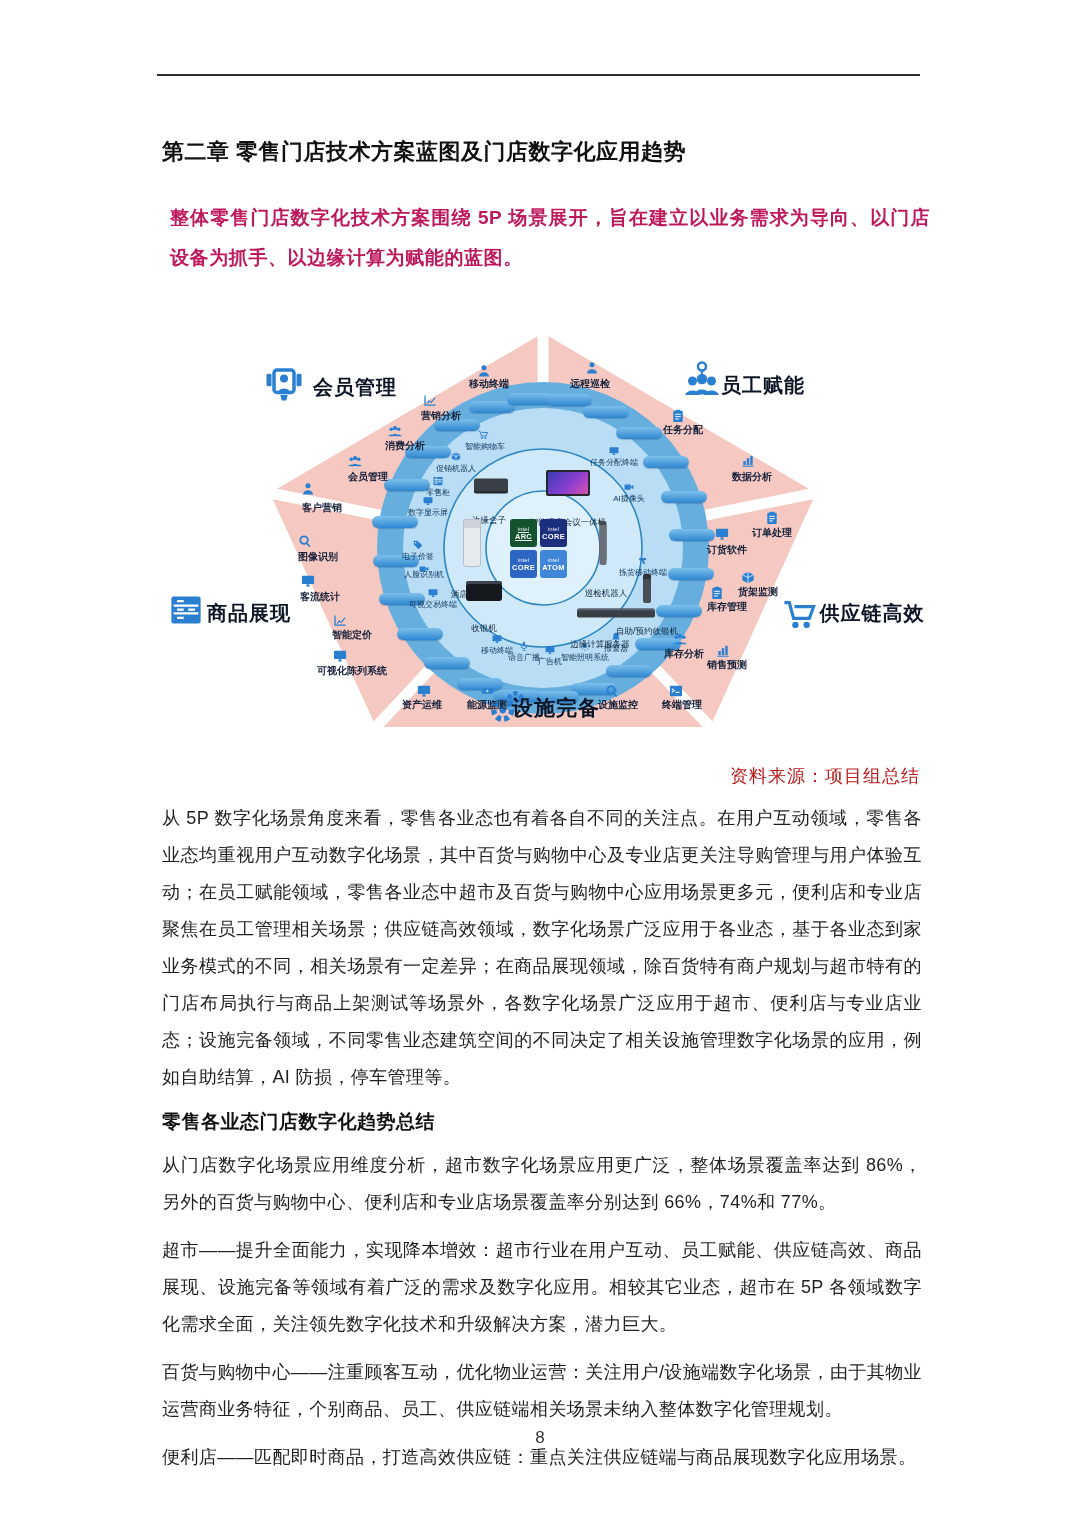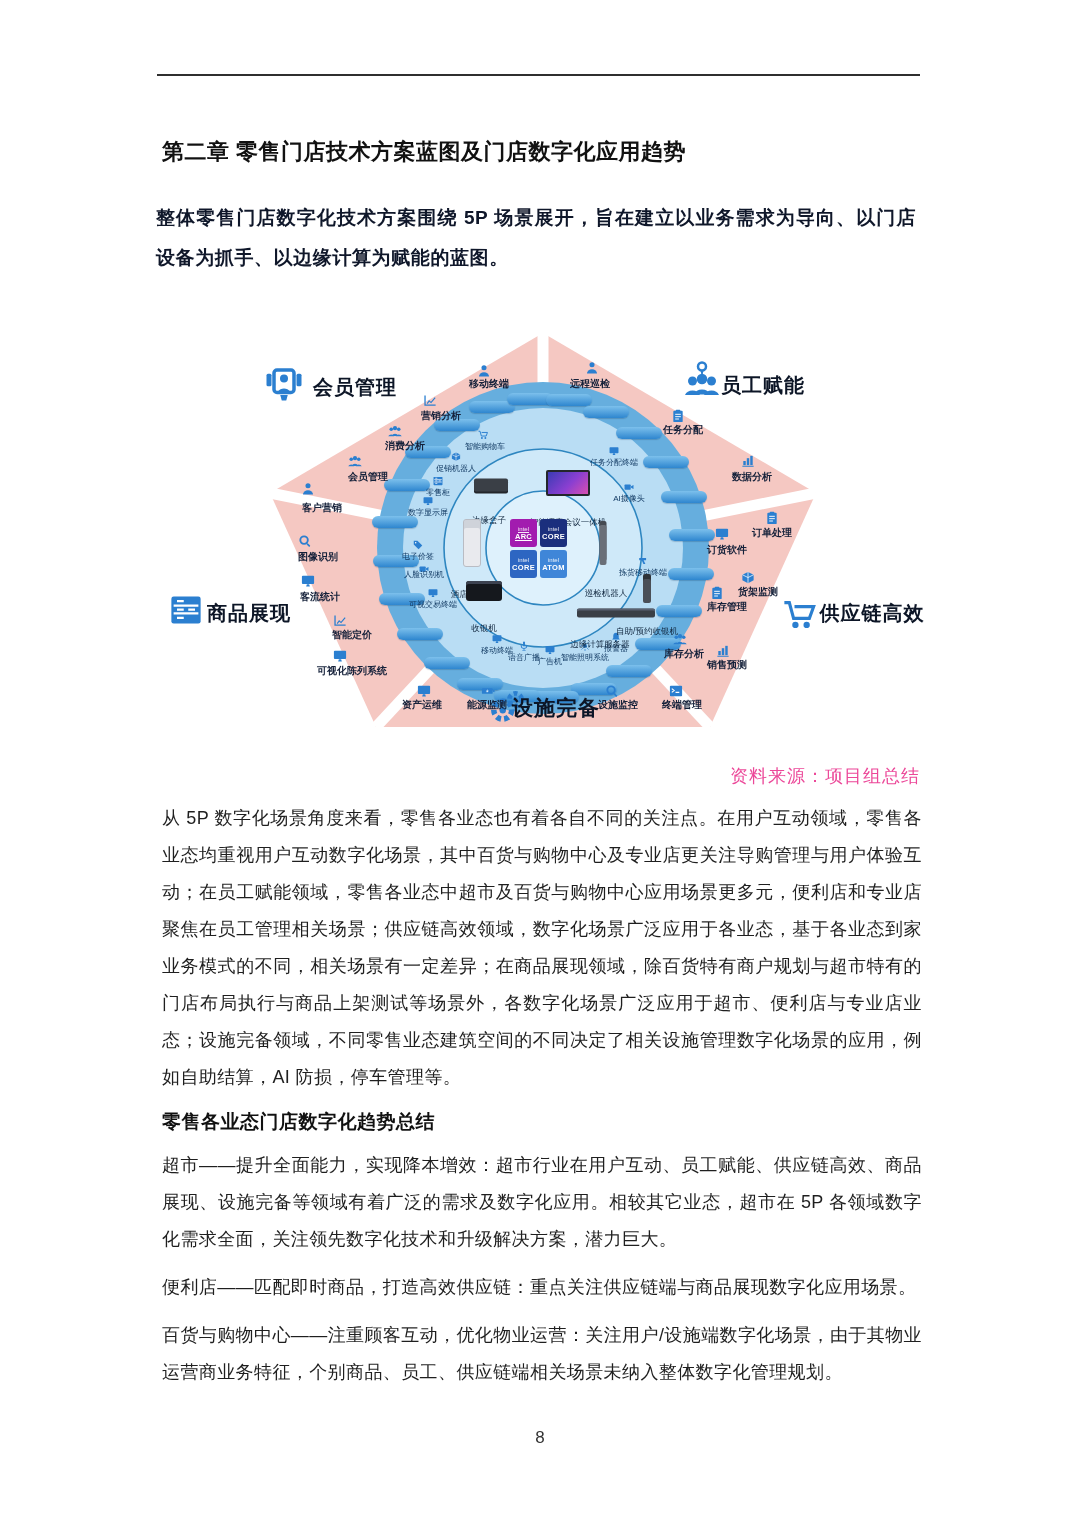--- a/index.html
+++ b/index.html
@@ -1,22 +1,22 @@
 <!DOCTYPE html>
 <html><head>
 <meta charset="utf-8">
 <style>
   html,body{margin:0;padding:0;background:#e9e9e9;}
   .page{position:relative;width:1080px;height:1527px;background:#ffffff;margin:0 auto;
         font-family:"Liberation Sans","DejaVu Sans",sans-serif;color:#222;overflow:hidden;}
   .toprule{position:absolute;left:157px;top:74px;width:763px;height:2px;background:#2f2f2f;}
   .chapter{position:absolute;left:162px;top:137px;width:760px;font-size:22px;font-weight:bold;color:#111;letter-spacing:.5px;}
-  .intro{position:absolute;left:156px;top:198px;width:760px;font-size:19px;font-weight:bold;line-height:40px;color:#0f172a;text-align:justify;letter-spacing:.6px;}
+  .intro{position:absolute;left:170px;top:198px;width:760px;font-size:19px;font-weight:bold;line-height:40px;color:#be185d;text-align:justify;letter-spacing:.6px;}
   .figcap{position:absolute;left:162px;top:284px;width:758px;text-align:center;font-size:18px;color:#1b1b1b;letter-spacing:1px;}
-  .source{position:absolute;left:162px;top:764px;width:758px;text-align:right;font-size:18px;color:#ec4899;letter-spacing:1px;}
+  .source{position:absolute;left:162px;top:764px;width:758px;text-align:right;font-size:18px;color:#b91c1c;letter-spacing:1px;}
   .bodyflow{position:absolute;left:162px;top:800px;width:760px;font-size:18px;line-height:37px;color:#1f1f1f;text-align:justify;letter-spacing:.4px;}
   .bodyflow p{margin:0 0 11px;}
   .bodyflow h3{margin:6px 0 10px;font-size:19px;line-height:30px;color:#111;letter-spacing:.5px;}
   .pageno{position:absolute;left:0;top:1428px;width:1080px;text-align:center;font-size:17px;color:#333;}
 
   
   .diagram{position:absolute;left:150px;top:325px;width:780px;height:440px;}
   .diagram svg.bg{position:absolute;left:0;top:0;}
   .pill{position:absolute;width:46px;height:12px;border-radius:6px;transform:translate(-50%,-50%);
         background:linear-gradient(180deg,#7cc0ec,#2e86cf);box-shadow:0 1px 1px rgba(20,60,100,.25);}
@@ -32,21 +32,21 @@
   .dev-screen{width:40px;height:22px;border:2px solid #23262b;border-radius:2px;background:linear-gradient(135deg,#3b3bb4,#8a3fd1 55%,#d94fb0);}
   .dev-robot{width:16px;height:46px;background:#e9eaee;border:1px solid #b9bcc4;border-radius:3px;box-shadow:inset 0 8px 0 #cfd3da;}
   .dev-pole{width:7px;height:40px;background:#6a6f78;border-radius:2px;box-shadow:0 -4px 0 #454a52;}
   .dev-pos{width:36px;height:20px;background:#15181d;border-radius:3px;box-shadow:inset 0 3px 0 #3c4250;}
   .dev-server{width:78px;height:9px;background:#3a3f46;border-radius:2px;box-shadow:inset 0 2px 0 #596070;}
   .dev-pole2{width:8px;height:24px;background:#4a4f57;border-radius:2px;box-shadow:0 -5px 0 #2e3238;}
   .chips{position:absolute;left:360px;top:194px;width:58px;display:grid;grid-template-columns:27px 27px;grid-gap:3px;}
   .chip{height:28px;border-radius:3px;color:#fff;display:flex;flex-direction:column;align-items:center;justify-content:center;}
   .chip .b{font-size:6px;line-height:7px;opacity:.9;}
   .chip .n{font-size:7.5px;line-height:8px;font-weight:bold;letter-spacing:.3px;}
-  .chip0{background:#a21caf;text-decoration:underline;} .chip1{background:#1b2f7d;} .chip2{background:#2d66c2;} .chip3{background:#3f86d8;}
+  .chip0{background:#14532d;text-decoration:underline;} .chip1{background:#1b2f7d;} .chip2{background:#2d66c2;} .chip3{background:#3f86d8;}
 </style>
 </head>
 <body>
 
 <svg width="0" height="0" style="position:absolute">
   <defs>
     <symbol id="i-person" viewBox="0 0 16 16">
         <circle cx="8" cy="4.6" r="2.7"></circle>
         <path d="M2.6 13.8a5.4 4.6 0 0 1 10.8 0z"></path>
       </symbol>
@@ -405,19 +405,20 @@
           <span class="n">ATOM</span>
         </div>
     </div>
   </div>
 
   <div class="source">资料来源：项目组总结</div>
 
   <div class="bodyflow">
     <p>从 5P 数字化场景角度来看，零售各业态也有着各自不同的关注点。在用户互动领域，零售各业态均重视用户互动数字化场景，其中百货与购物中心及专业店更关注导购管理与用户体验互动；在员工赋能领域，零售各业态中超市及百货与购物中心应用场景更多元，便利店和专业店聚焦在员工管理相关场景；供应链高效领域，数字化场景广泛应用于各业态，基于各业态到家业务模式的不同，相关场景有一定差异；在商品展现领域，除百货特有商户规划与超市特有的门店布局执行与商品上架测试等场景外，各数字化场景广泛应用于超市、便利店与专业店业态；设施完备领域，不同零售业态建筑空间的不同决定了相关设施管理数字化场景的应用，例如自助结算，AI 防损，停车管理等。</p>
     <h3>零售各业态门店数字化趋势总结</h3>
+    <p>从门店数字化场景应用维度分析，超市数字化场景应用更广泛，整体场景覆盖率达到 86%，另外的百货与购物中心、便利店和专业店场景覆盖率分别达到 66%，74%和 77%。</p>
     <p>超市——提升全面能力，实现降本增效：超市行业在用户互动、员工赋能、供应链高效、商品展现、设施完备等领域有着广泛的需求及数字化应用。相较其它业态，超市在 5P 各领域数字化需求全面，关注领先数字化技术和升级解决方案，潜力巨大。</p>
+    <p>百货与购物中心——注重顾客互动，优化物业运营：关注用户/设施端数字化场景，由于其物业运营商业务特征，个别商品、员工、供应链端相关场景未纳入整体数字化管理规划。</p>
     <p>便利店——匹配即时商品，打造高效供应链：重点关注供应链端与商品展现数字化应用场景。</p>
-    <p>百货与购物中心——注重顾客互动，优化物业运营：关注用户/设施端数字化场景，由于其物业运营商业务特征，个别商品、员工、供应链端相关场景未纳入整体数字化管理规划。</p>
   </div>
 
   <div class="pageno">8</div>
 </div>
 
 </body></html>

